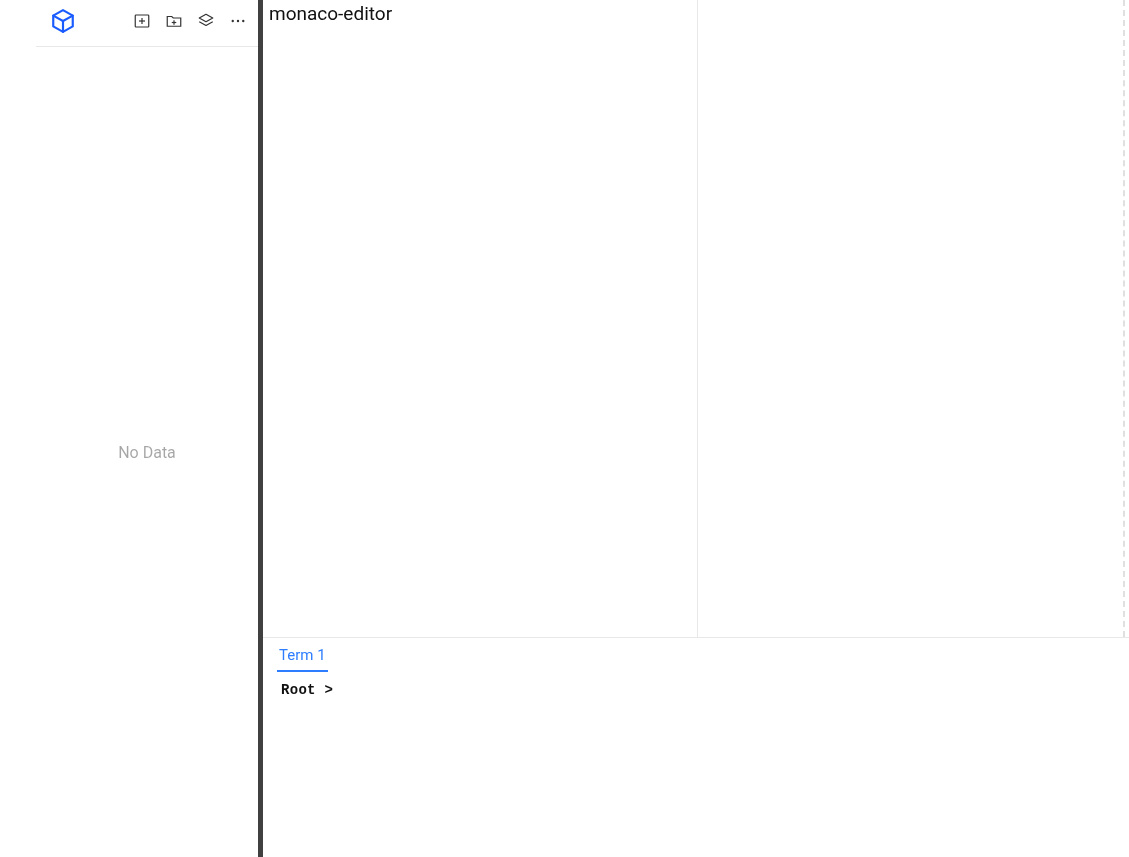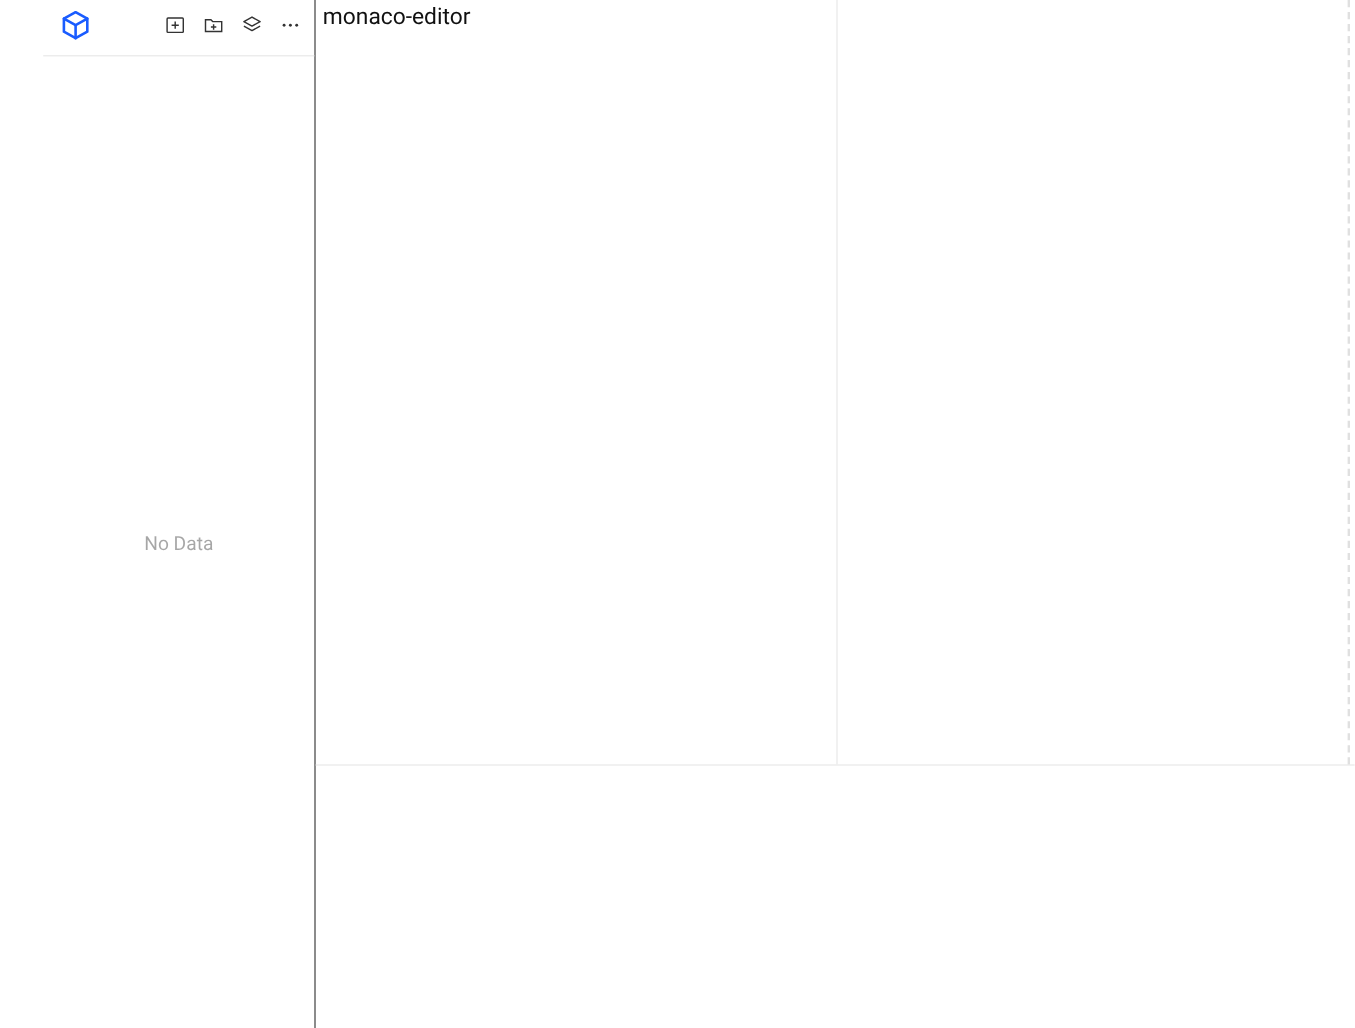--- a/index.html
+++ b/index.html
@@ -11,21 +11,21 @@
   width: 1129px;
   height: 857px;
   overflow: hidden;
 }
 .app {
   display: flex;
   height: 100%;
 }
 .sidebar {
   width: 263px;
-  border-right: 1px solid #404040;
+  border-right: 5px solid #404040;
   display: flex;
   flex-direction: column;
   padding-left: 36px;
 }
 .sidebar-header {
   display: flex;
   align-items: center;
   justify-content: space-between;
   padding: 8px 10px 12px 14px;
   border-bottom: 1px solid #e8e8e8;
@@ -164,15 +164,23 @@
     </div>
   </aside>
 
   <main class="main">
     <div class="editor-row">
       <div class="editor-left">
         <div class="editor-title">monaco-editor</div>
       </div>
       <div class="editor-right"></div>
     </div>
+    <div class="terminal">
+      <div class="term-tabs">
+        <div class="term-tab">Term 1</div>
+      </div>
+      <div class="term-body">
+        <span class="term-prompt"><span>Root</span> <span>&gt;</span> </span>
+      </div>
+    </div>
   </main>
 
 </div>
 
 </body></html>

